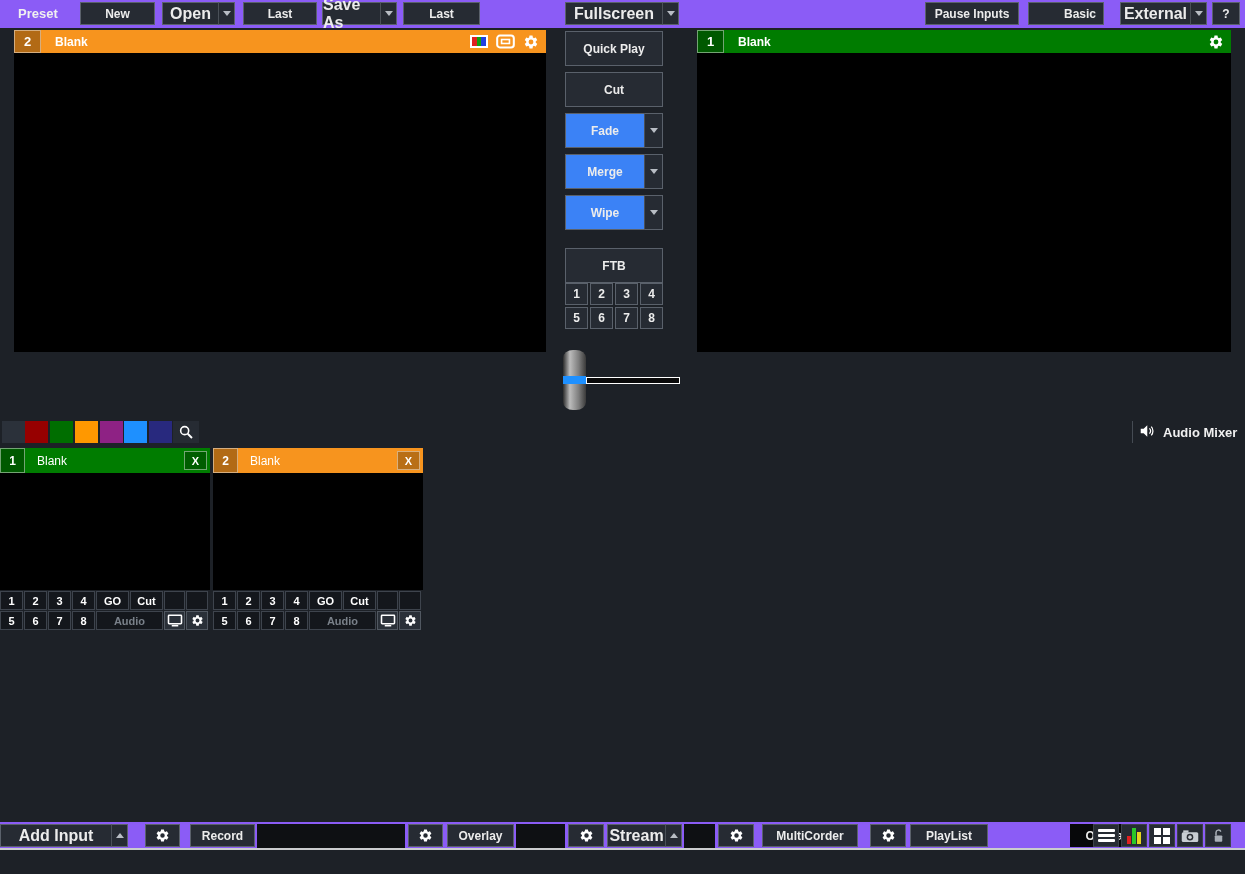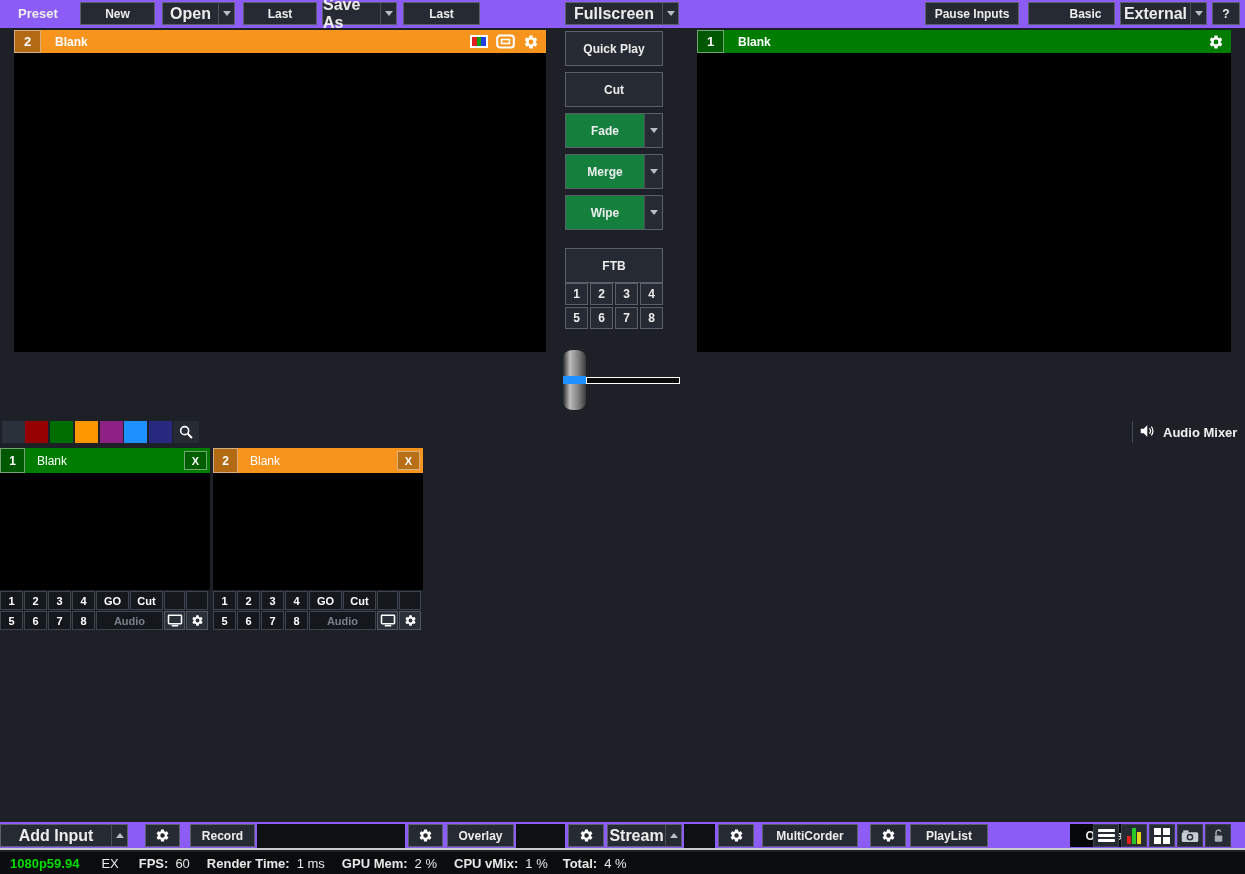--- a/index.html
+++ b/index.html
@@ -41,21 +41,21 @@
 
   .colorbars-icon { width:18px; height:13px; border:2px solid #fff; display:flex; }
   .colorbars-icon i { flex:1; }
   .cb-r { background:#e02020; } .cb-g { background:#10a010; } .cb-b { background:#2040e0; }
 
   
   .tbtn { position:absolute; left:565px; width:98px; height:35px; background:#262b33;
           border:1px solid #5a616b; color:#ececec; font-size:12px; font-weight:bold;
           display:flex; align-items:center; justify-content:center; }
   .tsplit { position:absolute; left:565px; width:98px; height:35px; display:flex; }
-  .tsplit .main { flex:1; background:#15803d; border:1px solid #5a616b; border-right:none;
+  .tsplit .main { flex:1; background:#3b82f6; border:1px solid #5a616b; border-right:none;
                   color:#ececec; font-size:12px; font-weight:bold; display:flex; align-items:center; justify-content:center; }
   .tsplit .arrow { width:19px; background:#262b33; border:1px solid #5a616b; border-left:1px solid #4a5058;
                    display:flex; align-items:center; justify-content:center; }
   .numbtn { position:absolute; width:23px; height:22px; background:#262b33; border:1px solid #5a616b;
             color:#ececec; font-size:12px; font-weight:bold; display:flex; align-items:center; justify-content:center; }
 
   
   #tbar-handle { position:absolute; left:563px; top:350px; width:23px; height:60px;
                  background:linear-gradient(90deg,#2c2c2c,#bcbcbc 30%,#7e7e7e 68%,#3a3a3a);
                  border-radius:10px / 8px; }
@@ -130,21 +130,21 @@
         </div>
     </div>
     <div class="btn" style="left:403px; width:77px;">Last</div>
     <div class="split" style="left:565px; width:114px;">
       <div class="main">Fullscreen</div>
       <div class="arrow">
           <i class="tri-down"></i>
         </div>
     </div>
     <div class="btn" style="left:925px; width:94px;">Pause Inputs</div>
-    <div class="btn" style="left:1028px; width:87px;padding-left:28px;">Basic</div>
+    <div class="btn" style="left:1028px; width:76px;padding-left:28px;">Basic</div>
     <div class="split" style="left:1120px; width:87px;">
       <div class="main">External</div>
       <div class="arrow">
           <i class="tri-down"></i>
         </div>
     </div>
     <div class="btn" style="left:1212px; width:28px;">?</div>
   </div>
 
   <div class="panel" style="left:14px; width:532px;">
@@ -390,28 +390,14 @@
         </svg>
     </div>
     <div class="icon-btn" style="left:1205px;">
       <svg width="15" height="16" viewBox="0 0 24 24">
           <path d="M8 11V6.5a4 4 0 0 1 7.7-1.5" fill="none" stroke="#a8aeb6" stroke-width="2.4"></path>
           <rect x="6" y="11" width="12" height="10" rx="1.5" fill="#a8aeb6"></rect>
         </svg>
     </div>
   </div>
 
-  <div id="statusbar" class="bar">
-    <span class="res">1080p59.94</span>
-    <span style="margin-left:22px;">EX</span>
-    <span class="lab" style="margin-left:20px;">FPS:</span>
-    <span style="margin-left:7px;">60</span>
-    <span class="lab" style="margin-left:17px;">Render Time:</span>
-    <span style="margin-left:7px;">1 ms</span>
-    <span class="lab" style="margin-left:17px;">GPU Mem:</span>
-    <span style="margin-left:7px;">2 %</span>
-    <span class="lab" style="margin-left:17px;">CPU vMix:</span>
-    <span style="margin-left:7px;">1 %</span>
-    <span class="lab" style="margin-left:15px;">Total:</span>
-    <span style="margin-left:7px;">4 %</span>
-  </div>
 
 </div>
 
 </body></html>

